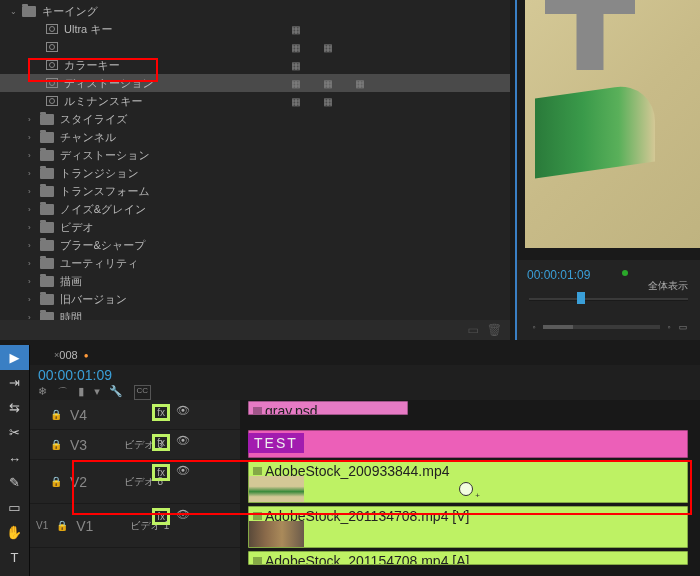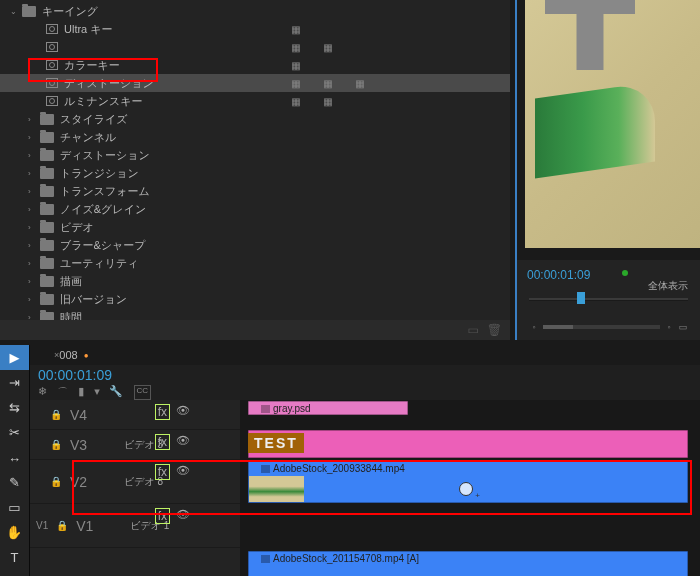--- a/index.html
+++ b/index.html
@@ -59,29 +59,29 @@
 .tl-playhead::before{content:"";position:absolute;top:-6px;left:-5px;width:11px;height:10px;background:#3a9fd8;clip-path:polygon(0 0,100% 0,100% 60%,50% 100%,0 60%)}
 .tl-tracks{flex:1;display:flex}
 .tl-tracks-left{width:210px;background:#232323}
 .tl-tracks-right{flex:1;background:#181818;position:relative}
 .track{height:30px;display:flex;align-items:center;border-bottom:1px solid #1a1a1a;padding-left:20px;gap:8px;position:relative}
 .track.tall{height:44px}
 .track .lock{color:#888;font-size:10px;width:12px}
 .track .vlabel{color:#888;font-size:14px;width:20px}
 .track .trackname{font-size:10px;color:#aaa;margin-left:26px}
 .track .eye{position:absolute;right:50px;top:4px;color:#aaa;font-size:11px}
-.track .fx{position:absolute;right:70px;top:4px;color:#aaa;font-size:12px;border:1px solid #bef264;padding:0 2px}
-.clip{position:absolute;height:28px;border-radius:1px;overflow:hidden;font-size:10px;padding:1px 12px;border:1px solid rgba(0,0,0,.3)}
+.track .fx{position:absolute;right:70px;top:4px;color:#aaa;font-size:10px;border:3px solid #bef264;padding:0 2px}
+.clip{position:absolute;height:28px;border-radius:1px;overflow:hidden;font-size:14px;padding:1px 4px;border:1px solid rgba(0,0,0,.3)}
 .clip.tall{height:42px}
 .clip .cliplabel{display:flex;align-items:center;gap:3px}
 .clip .clipicon{width:9px;height:8px;background:rgba(0,0,0,.3)}
 .clip-pink{background:#e67ac4;color:#222}
 .clip-pink2{background:#ec5fb8;color:#fff}
-.clip-purple{background:#3b82f6;color:#222}
-.clip-text{position:absolute;background:#a16207;color:#eee;font-size:14px;font-weight:bold;padding:2px 6px;letter-spacing:2px}
+.clip-purple{background:#bef264;color:#222}
+.clip-text{position:absolute;background:#a21caf;color:#eee;font-size:14px;font-weight:normal;padding:2px 6px;letter-spacing:2px}
 .clip-thumb{position:absolute;left:0;top:14px;bottom:0;width:55px;background:linear-gradient(180deg,#d4c896 40%,#3a8a3a 60%,#d4c896 80%)}
 .clip-thumb2{position:absolute;left:0;top:14px;bottom:0;width:55px;background:linear-gradient(90deg,#5a4a3a 0%,#8a6a4a 30%,#aa8a5a 60%,#6a5a4a 100%)}
 .ring{position:absolute;width:14px;height:14px;border:1px solid #333;border-radius:50%;background:rgba(255,255,255,.8)}
 .ring::after{content:"+";position:absolute;right:-8px;bottom:-5px;font-size:8px;color:#333}
 .hl-red.r2{left:72px;top:460px;width:620px;height:55px}
 </style>
 </head>
 <body>
 
 <div class="panel-effects">
@@ -302,21 +302,28 @@
 
         <div class="clip clip-purple tall" style="left:8px;top:61px;width:440px">
           <div class="cliplabel">
               <span class="clipicon"></span>
               <span>AdobeStock_200933844.mp4</span>
             </div>
           <div class="clip-thumb"></div>
           <div class="ring" style="left:210px;top:20px"></div>
         </div>
 
-        <div class="clip clip-purple" style="left:8px;top:151px;width:440px;height:26px">
+        <div class="clip clip-purple tall" style="left:8px;top:106px;width:440px">
+          <div class="cliplabel">
+              <span class="clipicon"></span>
+              <span>AdobeStock_201134708.mp4 [V]</span>
+            </div>
+          <div class="clip-thumb2"></div>
+        </div>
+        <div class="clip clip-purple" style="left:8px;top:151px;width:440px;height:14px">
           <div class="cliplabel">
               <span class="clipicon"></span>
               <span>AdobeStock_201154708.mp4 [A]</span>
             </div>
         </div>
       </div>
     </div>
   </div>
 </div>
 

